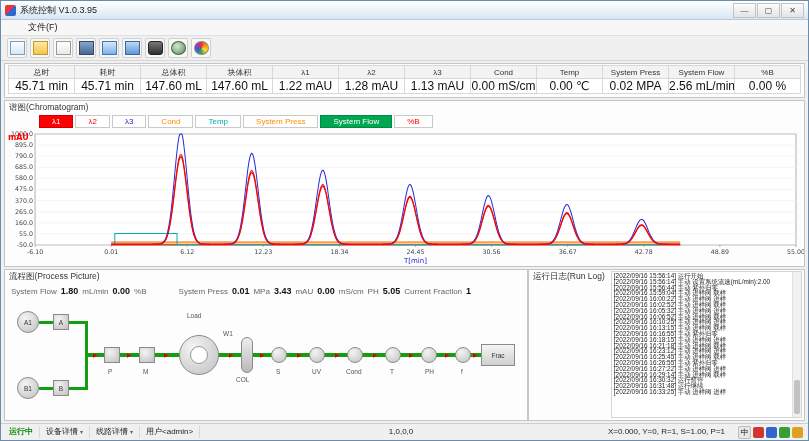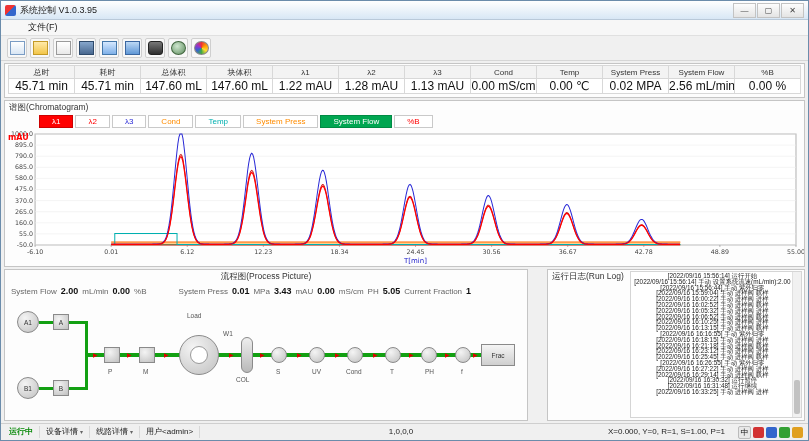--- a/index.html
+++ b/index.html
@@ -35,21 +35,21 @@
   .rd-table{width:calc(100% - 6px);margin:1px 3px 3px;border-collapse:collapse;table-layout:fixed;}
   .rd-table th{font-size:8px;font-weight:normal;color:#333;background:#f3f3f3;border:1px solid #d8d8d8;height:12px;padding:0;overflow:hidden;white-space:nowrap;}
   .rd-table td{font-size:12px;color:#111;background:#fff;border:1px solid #d8d8d8;height:13px;text-align:center;padding:0;overflow:hidden;white-space:nowrap;}
   
   .chrom{flex:0 0 165px;display:flex;flex-direction:column;}
   .legend-row{display:flex;gap:2px;padding:1px 4px 1px 34px;align-items:center;}
   .chip{font-size:8px;height:11px;line-height:11px;padding:0 12px;border:1px solid #c9c9c9;background:#fff;white-space:nowrap;cursor:pointer;}
   svg.chart{display:block;width:100%;height:136px;}
   svg.chart text{font-family:"DejaVu Sans",sans-serif;}
   
-  .bottom{flex:1;display:flex;margin:2px 3px 2px;gap:19px;min-height:0;text-align:center;}
+  .bottom{flex:1;display:flex;margin:2px 3px 2px;gap:0;min-height:0;}
   .process-panel{flex:0 0 522px;background:#fdfdfd;border:1px solid #c5c5c5;display:flex;flex-direction:column;min-height:0;}
   .log-panel{flex:1;background:#fdfdfd;border:1px solid #c5c5c5;display:flex;flex-direction:row;min-width:0;min-height:0;}
   .readouts{display:flex;align-items:baseline;gap:4px;padding:3px 6px 0;font-size:8px;white-space:nowrap;}
   .rl{color:#666;} .rv{font-weight:bold;font-size:9px;color:#111;} .ru{color:#666;}
   .rgap{width:24px;}
   .diagram{position:relative;flex:1;margin:2px 4px;}
   .pipe{position:absolute;background:#12a012;z-index:1;}
   .arr{position:absolute;color:#e00000;font-size:6px;line-height:6px;z-index:2;top:54px;}
   .node{position:absolute;background:radial-gradient(circle at 35% 30%,#f4f4f4,#c0c0c0);border:1px solid #8a8a8a;
         display:flex;align-items:center;justify-content:center;font-size:6.5px;color:#333;z-index:3;box-sizing:border-box;}
@@ -229,21 +229,21 @@
         <path d="M105.9 115.2 L106.9 115.2 L107.9 115.2 L108.9 115.2 L109.9 115.2 L110.9 115.2 L111.9 115.2 L112.9 115.2 L113.9 115.2 L114.8 115.2 L115.8 115.2 L116.8 115.2 L117.8 115.2 L118.8 115.2 L119.8 115.2 L120.8 115.2 L121.8 115.2 L122.8 115.2 L123.8 115.2 L124.8 115.2 L125.8 115.2 L126.8 115.2 L127.8 115.2 L128.8 115.2 L129.8 115.2 L130.7 115.2 L131.7 115.2 L132.7 115.2 L133.7 115.2 L134.7 115.2 L135.7 115.2 L136.7 115.2 L137.7 115.2 L138.7 115.2 L139.7 115.2 L140.7 115.2 L141.7 115.2 L142.7 115.2 L143.7 115.2 L144.7 115.2 L145.7 115.2 L146.6 115.2 L147.6 115.1 L148.6 115.1 L149.6 115.1 L150.6 115.1 L151.6 115.1 L152.6 115.0 L153.6 114.9 L154.6 114.7 L155.6 114.4 L156.6 114.0 L157.6 113.3 L158.6 112.2 L159.6 110.7 L160.6 108.6 L161.6 105.6 L162.5 101.7 L163.5 96.7 L164.5 90.5 L165.5 83.0 L166.5 74.3 L167.5 64.5 L168.5 54.0 L169.5 43.1 L170.5 32.5 L171.5 22.7 L172.5 14.3 L173.5 8.0 L174.5 5.0 L175.5 5.0 L176.5 5.0 L177.5 9.4 L178.4 16.3 L179.4 25.0 L180.4 35.1 L181.4 45.8 L182.4 56.6 L183.4 67.0 L184.4 76.6 L185.4 85.0 L186.4 92.2 L187.4 98.1 L188.4 102.8 L189.4 106.4 L190.4 109.2 L191.4 111.1 L192.4 112.5 L193.4 113.5 L194.3 114.1 L195.3 114.5 L196.3 114.8 L197.3 114.9 L198.3 115.0 L199.3 115.1 L200.3 115.1 L201.3 115.1 L202.3 115.1 L203.3 115.1 L204.3 115.2 L205.3 115.2 L206.3 115.2 L207.3 115.2 L208.3 115.2 L209.3 115.2 L210.2 115.2 L211.2 115.2 L212.2 115.2 L213.2 115.2 L214.2 115.2 L215.2 115.2 L216.2 115.2 L217.2 115.2 L218.2 115.2 L219.2 115.1 L220.2 115.1 L221.2 115.1 L222.2 115.1 L223.2 115.1 L224.2 115.0 L225.2 114.9 L226.1 114.6 L227.1 114.3 L228.1 113.8 L229.1 113.0 L230.1 111.9 L231.1 110.3 L232.1 108.1 L233.1 105.1 L234.1 101.3 L235.1 96.5 L236.1 90.7 L237.1 83.8 L238.1 76.1 L239.1 67.7 L240.1 58.9 L241.1 50.2 L242.0 42.0 L243.0 34.9 L244.0 29.3 L245.0 25.7 L246.0 24.3 L247.0 25.1 L248.0 28.2 L249.0 33.4 L250.0 40.1 L251.0 48.1 L252.0 56.7 L253.0 65.5 L254.0 74.0 L255.0 82.0 L256.0 89.1 L257.0 95.1 L257.9 100.2 L258.9 104.3 L259.9 107.4 L260.9 109.8 L261.9 111.5 L262.9 112.8 L263.9 113.6 L264.9 114.2 L265.9 114.6 L266.9 114.8 L267.9 115.0 L268.9 115.0 L269.9 115.1 L270.9 115.1 L271.9 115.1 L272.9 115.1 L273.8 115.1 L274.8 115.2 L275.8 115.2 L276.8 115.2 L277.8 115.2 L278.8 115.2 L279.8 115.2 L280.8 115.2 L281.8 115.2 L282.8 115.2 L283.8 115.2 L284.8 115.2 L285.8 115.2 L286.8 115.2 L287.8 115.2 L288.8 115.2 L289.7 115.1 L290.7 115.1 L291.7 115.1 L292.7 115.1 L293.7 115.1 L294.7 115.0 L295.7 114.9 L296.7 114.8 L297.7 114.5 L298.7 114.2 L299.7 113.6 L300.7 112.8 L301.7 111.6 L302.7 109.9 L303.7 107.7 L304.7 104.7 L305.6 101.0 L306.6 96.5 L307.6 91.1 L308.6 85.0 L309.6 78.3 L310.6 71.2 L311.6 64.0 L312.6 57.2 L313.6 51.2 L314.6 46.3 L315.6 42.9 L316.6 41.3 L317.6 41.5 L318.6 43.6 L319.6 47.4 L320.6 52.6 L321.6 58.9 L322.5 65.8 L323.5 73.0 L324.5 80.0 L325.5 86.6 L326.5 92.5 L327.5 97.7 L328.5 102.0 L329.5 105.5 L330.5 108.3 L331.5 110.4 L332.5 111.9 L333.5 113.0 L334.5 113.8 L335.5 114.3 L336.5 114.6 L337.5 114.8 L338.4 115.0 L339.4 115.0 L340.4 115.1 L341.4 115.1 L342.4 115.1 L343.4 115.1 L344.4 115.2 L345.4 115.2 L346.4 115.2 L347.4 115.2 L348.4 115.2 L349.4 115.2 L350.4 115.2 L351.4 115.2 L352.4 115.2 L353.4 115.2 L354.3 115.2 L355.3 115.2 L356.3 115.2 L357.3 115.2 L358.3 115.2 L359.3 115.2 L360.3 115.2 L361.3 115.2 L362.3 115.2 L363.3 115.2 L364.3 115.2 L365.3 115.2 L366.3 115.2 L367.3 115.2 L368.3 115.2 L369.3 115.2 L370.2 115.2 L371.2 115.2 L372.2 115.2 L373.2 115.2 L374.2 115.2 L375.2 115.2 L376.2 115.2 L377.2 115.1 L378.2 115.1 L379.2 115.1 L380.2 115.1 L381.2 115.1 L382.2 115.0 L383.2 114.9 L384.2 114.8 L385.2 114.5 L386.1 114.2 L387.1 113.6 L388.1 112.8 L389.1 111.6 L390.1 110.1 L391.1 108.0 L392.1 105.3 L393.1 102.0 L394.1 98.0 L395.1 93.4 L396.1 88.1 L397.1 82.5 L398.1 76.8 L399.1 71.1 L400.1 65.9 L401.1 61.4 L402.0 58.1 L403.0 56.0 L404.0 55.4 L405.0 56.4 L406.0 58.8 L407.0 62.4 L408.0 67.1 L409.0 72.5 L410.0 78.2 L411.0 84.0 L412.0 89.5 L413.0 94.6 L414.0 99.1 L415.0 102.9 L416.0 106.1 L417.0 108.6 L417.9 110.5 L418.9 112.0 L419.9 113.0 L420.9 113.8 L421.9 114.3 L422.9 114.6 L423.9 114.8 L424.9 115.0 L425.9 115.0 L426.9 115.1 L427.9 115.1 L428.9 115.1 L429.9 115.1 L430.9 115.1 L431.9 115.2 L432.9 115.2 L433.8 115.2 L434.8 115.2 L435.8 115.2 L436.8 115.2 L437.8 115.2 L438.8 115.2 L439.8 115.2 L440.8 115.2 L441.8 115.2 L442.8 115.2 L443.8 115.2 L444.8 115.2 L445.8 115.2 L446.8 115.2 L447.8 115.2 L448.8 115.2 L449.7 115.2 L450.7 115.2 L451.7 115.2 L452.7 115.2 L453.7 115.2 L454.7 115.2 L455.7 115.1 L456.7 115.1 L457.7 115.1 L458.7 115.1 L459.7 115.1 L460.7 115.0 L461.7 114.9 L462.7 114.8 L463.7 114.6 L464.7 114.2 L465.6 113.7 L466.6 113.0 L467.6 112.0 L468.6 110.6 L469.6 108.8 L470.6 106.5 L471.6 103.7 L472.6 100.3 L473.6 96.4 L474.6 92.1 L475.6 87.4 L476.6 82.7 L477.6 78.2 L478.6 74.1 L479.6 70.6 L480.6 68.1 L481.5 66.8 L482.5 66.6 L483.5 67.7 L484.5 69.9 L485.5 73.1 L486.5 77.1 L487.5 81.6 L488.5 86.2 L489.5 90.9 L490.5 95.3 L491.5 99.4 L492.5 102.9 L493.5 105.9 L494.5 108.3 L495.5 110.2 L496.5 111.7 L497.4 112.8 L498.4 113.6 L499.4 114.1 L500.4 114.5 L501.4 114.8 L502.4 114.9 L503.4 115.0 L504.4 115.1 L505.4 115.1 L506.4 115.1 L507.4 115.1 L508.4 115.1 L509.4 115.2 L510.4 115.2 L511.4 115.2 L512.4 115.2 L513.4 115.2 L514.3 115.2 L515.3 115.2 L516.3 115.2 L517.3 115.2 L518.3 115.2 L519.3 115.2 L520.3 115.2 L521.3 115.2 L522.3 115.2 L523.3 115.2 L524.3 115.2 L525.3 115.2 L526.3 115.2 L527.3 115.2 L528.3 115.2 L529.3 115.2 L530.2 115.2 L531.2 115.2 L532.2 115.2 L533.2 115.2 L534.2 115.1 L535.2 115.1 L536.2 115.1 L537.2 115.1 L538.2 115.1 L539.2 115.0 L540.2 115.0 L541.2 114.8 L542.2 114.6 L543.2 114.3 L544.2 113.9 L545.2 113.2 L546.1 112.3 L547.1 111.1 L548.1 109.6 L549.1 107.6 L550.1 105.2 L551.1 102.3 L552.1 99.0 L553.1 95.4 L554.1 91.6 L555.1 87.8 L556.1 84.1 L557.1 80.9 L558.1 78.3 L559.1 76.5 L560.1 75.6 L561.1 75.7 L562.0 76.8 L563.0 78.9 L564.0 81.6 L565.0 85.0 L566.0 88.7 L567.0 92.6 L568.0 96.3 L569.0 99.9 L570.0 103.0 L571.0 105.8 L572.0 108.1 L573.0 110.0 L574.0 111.5 L575.0 112.6 L576.0 113.4 L577.0 114.0 L577.9 114.4 L578.9 114.7 L579.9 114.9 L580.9 115.0 L581.9 115.1 L582.9 115.1 L583.9 115.1 L584.9 115.1 L585.9 115.1 L586.9 115.1 L587.9 115.2 L588.9 115.2 L589.9 115.2 L590.9 115.2 L591.9 115.2 L592.9 115.2 L593.8 115.2 L594.8 115.2 L595.8 115.2 L596.8 115.2 L597.8 115.2 L598.8 115.2 L599.8 115.2 L600.8 115.2 L601.8 115.2 L602.8 115.2 L603.8 115.2 L604.8 115.2 L605.8 115.2 L606.8 115.2 L607.8 115.2 L608.8 115.2 L609.7 115.1 L610.7 115.1 L611.7 115.1 L612.7 115.1 L613.7 115.1 L614.7 115.0 L615.7 115.0 L616.7 114.8 L617.7 114.6 L618.7 114.4 L619.7 113.9 L620.7 113.4 L621.7 112.6 L622.7 111.7 L623.7 110.4 L624.7 108.9 L625.6 107.1 L626.6 105.0 L627.6 102.8 L628.6 100.4 L629.6 98.0 L630.6 95.7 L631.6 93.7 L632.6 92.0 L633.6 90.9 L634.6 90.4 L635.6 90.4 L636.6 91.1 L637.6 92.4 L638.6 94.2 L639.6 96.3 L640.6 98.6 L641.5 101.0 L642.5 103.4 L643.5 105.6 L644.5 107.6 L645.5 109.3 L646.5 110.7 L647.5 111.9 L648.5 112.8 L649.5 113.5 L650.5 114.1 L651.5 114.4 L652.5 114.7 L653.5 114.9 L654.5 115.0 L655.5 115.0 L656.5 115.1 L657.4 115.1 L658.4 115.1 L659.4 115.1 L660.4 115.1 L661.4 115.2 L662.4 115.2 L663.4 115.2 L664.4 115.2 L665.4 115.2 L666.4 115.2 L667.4 115.2 L668.4 115.2 L669.4 115.2 L670.4 115.2 L671.4 115.2 L672.4 115.2 L673.3 115.2" fill="none" stroke="#2929d6" stroke-width="1"></path>
         <path d="M105.9 115.4 L106.9 115.4 L107.9 115.4 L108.9 115.4 L109.9 115.4 L110.9 115.4 L111.9 115.4 L112.9 115.4 L113.9 115.4 L114.8 115.4 L115.8 115.4 L116.8 115.4 L117.8 115.4 L118.8 115.4 L119.8 115.4 L120.8 115.4 L121.8 115.4 L122.8 115.4 L123.8 115.4 L124.8 115.4 L125.8 115.4 L126.8 115.4 L127.8 115.4 L128.8 115.4 L129.8 115.4 L130.7 115.4 L131.7 115.4 L132.7 115.4 L133.7 115.4 L134.7 115.4 L135.7 115.4 L136.7 115.4 L137.7 115.4 L138.7 115.4 L139.7 115.4 L140.7 115.4 L141.7 115.4 L142.7 115.4 L143.7 115.4 L144.7 115.4 L145.7 115.4 L146.6 115.4 L147.6 115.4 L148.6 115.4 L149.6 115.3 L150.6 115.3 L151.6 115.3 L152.6 115.3 L153.6 115.2 L154.6 115.0 L155.6 114.8 L156.6 114.4 L157.6 113.9 L158.6 113.1 L159.6 111.9 L160.6 110.2 L161.6 107.9 L162.5 104.9 L163.5 100.9 L164.5 96.1 L165.5 90.2 L166.5 83.4 L167.5 75.7 L168.5 67.5 L169.5 59.0 L170.5 50.6 L171.5 43.0 L172.5 36.4 L173.5 31.5 L174.5 28.5 L175.5 27.6 L176.5 29.0 L177.5 32.6 L178.4 37.9 L179.4 44.8 L180.4 52.7 L181.4 61.1 L182.4 69.6 L183.4 77.7 L184.4 85.1 L185.4 91.7 L186.4 97.4 L187.4 102.0 L188.4 105.7 L189.4 108.5 L190.4 110.7 L191.4 112.2 L192.4 113.3 L193.4 114.1 L194.3 114.6 L195.3 114.9 L196.3 115.1 L197.3 115.2 L198.3 115.3 L199.3 115.3 L200.3 115.3 L201.3 115.4 L202.3 115.4 L203.3 115.4 L204.3 115.4 L205.3 115.4 L206.3 115.4 L207.3 115.4 L208.3 115.4 L209.3 115.4 L210.2 115.4 L211.2 115.4 L212.2 115.4 L213.2 115.4 L214.2 115.4 L215.2 115.4 L216.2 115.4 L217.2 115.4 L218.2 115.4 L219.2 115.4 L220.2 115.4 L221.2 115.3 L222.2 115.3 L223.2 115.3 L224.2 115.2 L225.2 115.1 L226.1 115.0 L227.1 114.7 L228.1 114.3 L229.1 113.7 L230.1 112.8 L231.1 111.5 L232.1 109.8 L233.1 107.4 L234.1 104.4 L235.1 100.6 L236.1 96.0 L237.1 90.6 L238.1 84.5 L239.1 77.8 L240.1 70.9 L241.1 64.0 L242.0 57.5 L243.0 51.9 L244.0 47.5 L245.0 44.6 L246.0 43.5 L247.0 44.2 L248.0 46.6 L249.0 50.7 L250.0 56.0 L251.0 62.3 L252.0 69.2 L253.0 76.1 L254.0 82.9 L255.0 89.1 L256.0 94.7 L257.0 99.5 L257.9 103.5 L258.9 106.8 L259.9 109.2 L260.9 111.1 L261.9 112.5 L262.9 113.5 L263.9 114.2 L264.9 114.6 L265.9 114.9 L266.9 115.1 L267.9 115.2 L268.9 115.3 L269.9 115.3 L270.9 115.3 L271.9 115.4 L272.9 115.4 L273.8 115.4 L274.8 115.4 L275.8 115.4 L276.8 115.4 L277.8 115.4 L278.8 115.4 L279.8 115.4 L280.8 115.4 L281.8 115.4 L282.8 115.4 L283.8 115.4 L284.8 115.4 L285.8 115.4 L286.8 115.4 L287.8 115.4 L288.8 115.4 L289.7 115.4 L290.7 115.4 L291.7 115.4 L292.7 115.3 L293.7 115.3 L294.7 115.3 L295.7 115.2 L296.7 115.1 L297.7 114.9 L298.7 114.6 L299.7 114.1 L300.7 113.5 L301.7 112.5 L302.7 111.2 L303.7 109.5 L304.7 107.2 L305.6 104.3 L306.6 100.7 L307.6 96.5 L308.6 91.7 L309.6 86.4 L310.6 80.8 L311.6 75.2 L312.6 69.9 L313.6 65.1 L314.6 61.3 L315.6 58.6 L316.6 57.3 L317.6 57.5 L318.6 59.2 L319.6 62.1 L320.6 66.2 L321.6 71.1 L322.5 76.6 L323.5 82.2 L324.5 87.7 L325.5 92.9 L326.5 97.6 L327.5 101.7 L328.5 105.1 L329.5 107.8 L330.5 110.0 L331.5 111.6 L332.5 112.8 L333.5 113.7 L334.5 114.3 L335.5 114.7 L336.5 114.9 L337.5 115.1 L338.4 115.2 L339.4 115.3 L340.4 115.3 L341.4 115.3 L342.4 115.4 L343.4 115.4 L344.4 115.4 L345.4 115.4 L346.4 115.4 L347.4 115.4 L348.4 115.4 L349.4 115.4 L350.4 115.4 L351.4 115.4 L352.4 115.4 L353.4 115.4 L354.3 115.4 L355.3 115.4 L356.3 115.4 L357.3 115.4 L358.3 115.4 L359.3 115.4 L360.3 115.4 L361.3 115.4 L362.3 115.4 L363.3 115.4 L364.3 115.4 L365.3 115.4 L366.3 115.4 L367.3 115.4 L368.3 115.4 L369.3 115.4 L370.2 115.4 L371.2 115.4 L372.2 115.4 L373.2 115.4 L374.2 115.4 L375.2 115.4 L376.2 115.4 L377.2 115.4 L378.2 115.4 L379.2 115.3 L380.2 115.3 L381.2 115.3 L382.2 115.3 L383.2 115.2 L384.2 115.1 L385.2 114.9 L386.1 114.6 L387.1 114.1 L388.1 113.5 L389.1 112.6 L390.1 111.4 L391.1 109.7 L392.1 107.6 L393.1 105.0 L394.1 101.9 L395.1 98.2 L396.1 94.1 L397.1 89.7 L398.1 85.1 L399.1 80.7 L400.1 76.5 L401.1 73.0 L402.0 70.4 L403.0 68.8 L404.0 68.3 L405.0 69.1 L406.0 71.0 L407.0 73.9 L408.0 77.5 L409.0 81.8 L410.0 86.3 L411.0 90.8 L412.0 95.2 L413.0 99.2 L414.0 102.7 L415.0 105.7 L416.0 108.2 L417.0 110.2 L417.9 111.7 L418.9 112.8 L419.9 113.7 L420.9 114.3 L421.9 114.7 L422.9 114.9 L423.9 115.1 L424.9 115.2 L425.9 115.3 L426.9 115.3 L427.9 115.3 L428.9 115.4 L429.9 115.4 L430.9 115.4 L431.9 115.4 L432.9 115.4 L433.8 115.4 L434.8 115.4 L435.8 115.4 L436.8 115.4 L437.8 115.4 L438.8 115.4 L439.8 115.4 L440.8 115.4 L441.8 115.4 L442.8 115.4 L443.8 115.4 L444.8 115.4 L445.8 115.4 L446.8 115.4 L447.8 115.4 L448.8 115.4 L449.7 115.4 L450.7 115.4 L451.7 115.4 L452.7 115.4 L453.7 115.4 L454.7 115.4 L455.7 115.4 L456.7 115.4 L457.7 115.3 L458.7 115.3 L459.7 115.3 L460.7 115.3 L461.7 115.2 L462.7 115.1 L463.7 114.9 L464.7 114.7 L465.6 114.3 L466.6 113.7 L467.6 112.9 L468.6 111.8 L469.6 110.4 L470.6 108.6 L471.6 106.4 L472.6 103.7 L473.6 100.7 L474.6 97.3 L475.6 93.7 L476.6 90.0 L477.6 86.4 L478.6 83.2 L479.6 80.5 L480.6 78.6 L481.5 77.5 L482.5 77.4 L483.5 78.2 L484.5 80.0 L485.5 82.5 L486.5 85.6 L487.5 89.1 L488.5 92.7 L489.5 96.4 L490.5 99.9 L491.5 103.0 L492.5 105.8 L493.5 108.1 L494.5 110.0 L495.5 111.5 L496.5 112.7 L497.4 113.5 L498.4 114.1 L499.4 114.6 L500.4 114.9 L501.4 115.1 L502.4 115.2 L503.4 115.3 L504.4 115.3 L505.4 115.3 L506.4 115.3 L507.4 115.4 L508.4 115.4 L509.4 115.4 L510.4 115.4 L511.4 115.4 L512.4 115.4 L513.4 115.4 L514.3 115.4 L515.3 115.4 L516.3 115.4 L517.3 115.4 L518.3 115.4 L519.3 115.4 L520.3 115.4 L521.3 115.4 L522.3 115.4 L523.3 115.4 L524.3 115.4 L525.3 115.4 L526.3 115.4 L527.3 115.4 L528.3 115.4 L529.3 115.4 L530.2 115.4 L531.2 115.4 L532.2 115.4 L533.2 115.4 L534.2 115.4 L535.2 115.4 L536.2 115.4 L537.2 115.3 L538.2 115.3 L539.2 115.3 L540.2 115.2 L541.2 115.1 L542.2 115.0 L543.2 114.7 L544.2 114.4 L545.2 113.9 L546.1 113.2 L547.1 112.2 L548.1 111.0 L549.1 109.5 L550.1 107.6 L551.1 105.3 L552.1 102.8 L553.1 100.0 L554.1 97.0 L555.1 94.0 L556.1 91.2 L557.1 88.7 L558.1 86.6 L559.1 85.2 L560.1 84.6 L561.1 84.7 L562.0 85.5 L563.0 87.1 L564.0 89.3 L565.0 91.9 L566.0 94.8 L567.0 97.8 L568.0 100.7 L569.0 103.5 L570.0 105.9 L571.0 108.1 L572.0 109.9 L573.0 111.4 L574.0 112.5 L575.0 113.4 L576.0 114.0 L577.0 114.5 L577.9 114.8 L578.9 115.0 L579.9 115.1 L580.9 115.2 L581.9 115.3 L582.9 115.3 L583.9 115.3 L584.9 115.4 L585.9 115.4 L586.9 115.4 L587.9 115.4 L588.9 115.4 L589.9 115.4 L590.9 115.4 L591.9 115.4 L592.9 115.4 L593.8 115.4 L594.8 115.4 L595.8 115.4 L596.8 115.4 L597.8 115.4 L598.8 115.4 L599.8 115.4 L600.8 115.4 L601.8 115.4 L602.8 115.4 L603.8 115.4 L604.8 115.4 L605.8 115.4 L606.8 115.4 L607.8 115.4 L608.8 115.4 L609.7 115.4 L610.7 115.4 L611.7 115.3 L612.7 115.3 L613.7 115.3 L614.7 115.3 L615.7 115.2 L616.7 115.1 L617.7 115.0 L618.7 114.8 L619.7 114.4 L620.7 114.0 L621.7 113.4 L622.7 112.7 L623.7 111.7 L624.7 110.6 L625.6 109.2 L626.6 107.6 L627.6 105.9 L628.6 104.1 L629.6 102.2 L630.6 100.5 L631.6 98.9 L632.6 97.7 L633.6 96.8 L634.6 96.4 L635.6 96.4 L636.6 97.0 L637.6 97.9 L638.6 99.3 L639.6 100.9 L640.6 102.7 L641.5 104.5 L642.5 106.3 L643.5 108.0 L644.5 109.6 L645.5 110.9 L646.5 112.0 L647.5 112.9 L648.5 113.6 L649.5 114.1 L650.5 114.5 L651.5 114.8 L652.5 115.0 L653.5 115.1 L654.5 115.2 L655.5 115.3 L656.5 115.3 L657.4 115.3 L658.4 115.4 L659.4 115.4 L660.4 115.4 L661.4 115.4 L662.4 115.4 L663.4 115.4 L664.4 115.4 L665.4 115.4 L666.4 115.4 L667.4 115.4 L668.4 115.4 L669.4 115.4 L670.4 115.4 L671.4 115.4 L672.4 115.4 L673.3 115.4" fill="none" stroke="#ff0000" stroke-width="1.2"></path>
       </svg>
   </div>
 
   <div class="bottom">
     <div class="process-panel">
       <div class="panel-title">流程图(Process Picture)</div>
       <div class="readouts">
         <span class="rl">System Flow</span>
-        <span class="rv">2.00</span>
+        <span class="rv">1.80</span>
         <span class="ru">mL/min</span>
         <span class="rv">0.00</span>
         <span class="rl">%B</span>
         <span class="rgap"></span>
         <span class="rl">System Press</span>
         <span class="rv">0.01</span>
         <span class="ru">MPa</span>
         <span class="rv">3.43</span>
         <span class="ru">mAU</span>
         <span class="rv">0.00</span>

